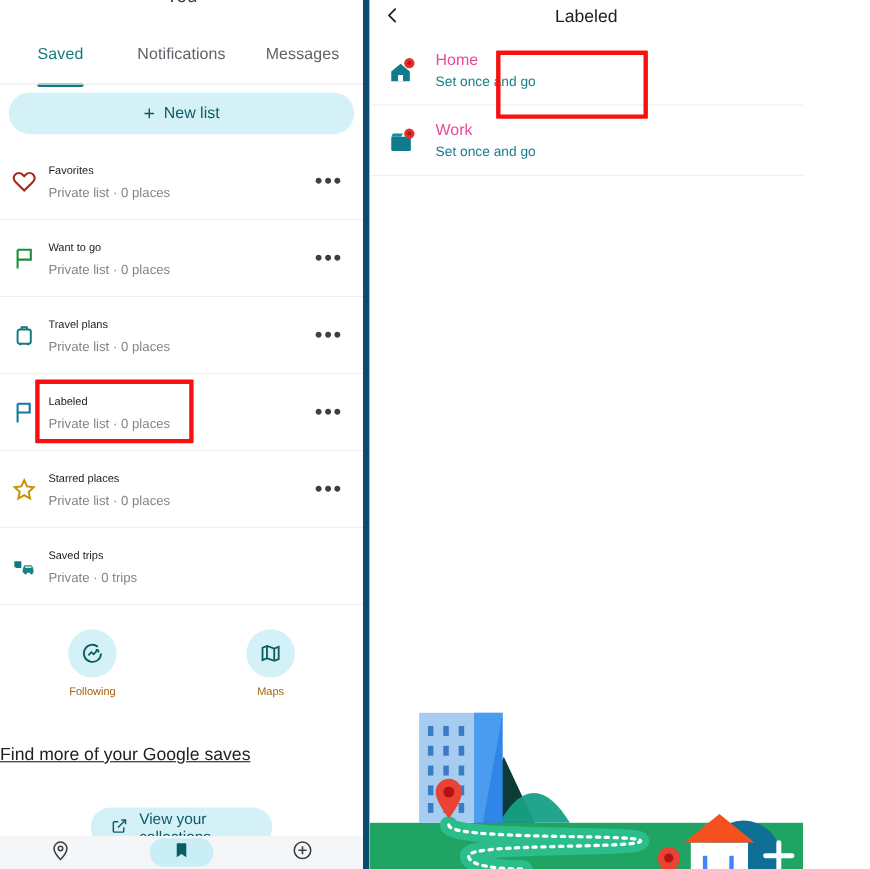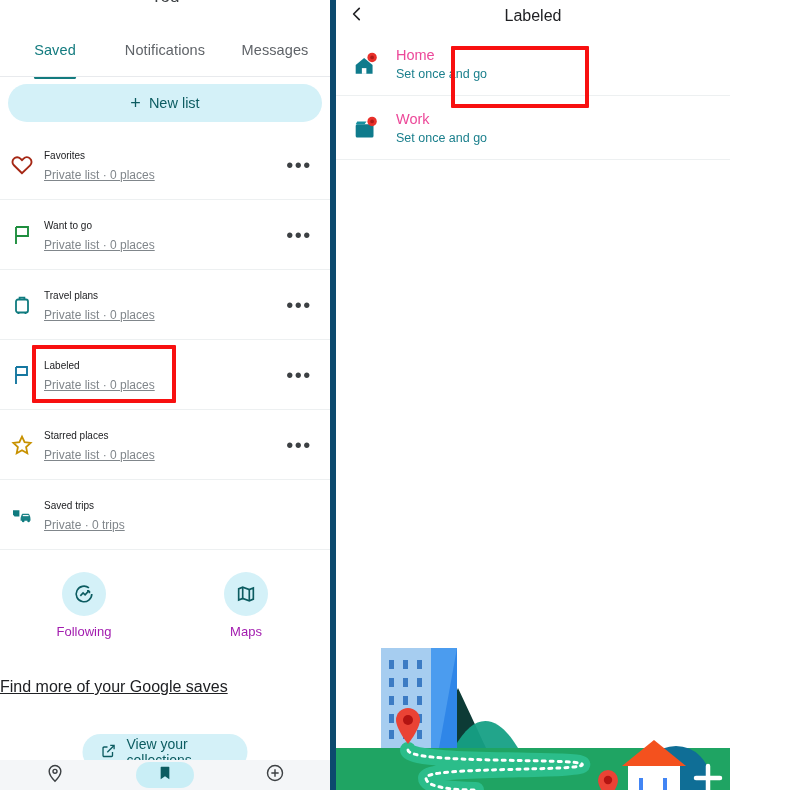--- a/index.html
+++ b/index.html
@@ -75,21 +75,21 @@
     border-bottom: 1px solid #edf0f1;
     padding: 0 14px 0 0;
     cursor: pointer;
   }
   .row-icon {
     width: 44px; min-width: 44px;
     display: flex; align-items: center; justify-content: center;
   }
   .row-text { flex: 1; }
   .row-title { font-size: 10px; color: #202124; line-height: 19px; margin-bottom: 3px; }
-  .row-sub { font-size: 12px; color: #80868b; line-height: 15px; text-decoration: underline; }
+  .row-sub { font-size: 12px; color: #80868b; line-height: 15px; }
   .row-more {
     width: 34px; min-width: 34px; text-align: center;
     color: #3c4043; font-size: 20px; letter-spacing: 1.5px;
     line-height: 10px; cursor: pointer;
   }
 
   .highlight-box {
     position: absolute;
     border: 4px solid #f81010;
     pointer-events: none;
@@ -102,21 +102,21 @@
     position: absolute; top: 572px; left: 0; right: 0;
     display: flex; justify-content: space-between;
     padding: 0 24px;
   }
   .shortcut { width: 120px; text-align: center; cursor: pointer; }
   .shortcut-circle {
     width: 44px; height: 44px; margin: 0 auto 8px;
     background: #d4f1f8; border-radius: 50%;
     display: flex; align-items: center; justify-content: center;
   }
-  .shortcut-label { font-size: 13px; color: #a21caf; }
+  .shortcut-label { font-size: 10px; color: #a16207; }
 
   .find-more {
     position: absolute; top: 678px; left: 0; right: 0;
     text-align: left;
     font-size: 16px; font-weight: 500; color: #202124; text-decoration: underline;
   }
   .collections-btn {
     position: absolute; top: 722px; left: 50%;
     transform: translateX(-50%);
     height: 36px; padding: 0 18px;

